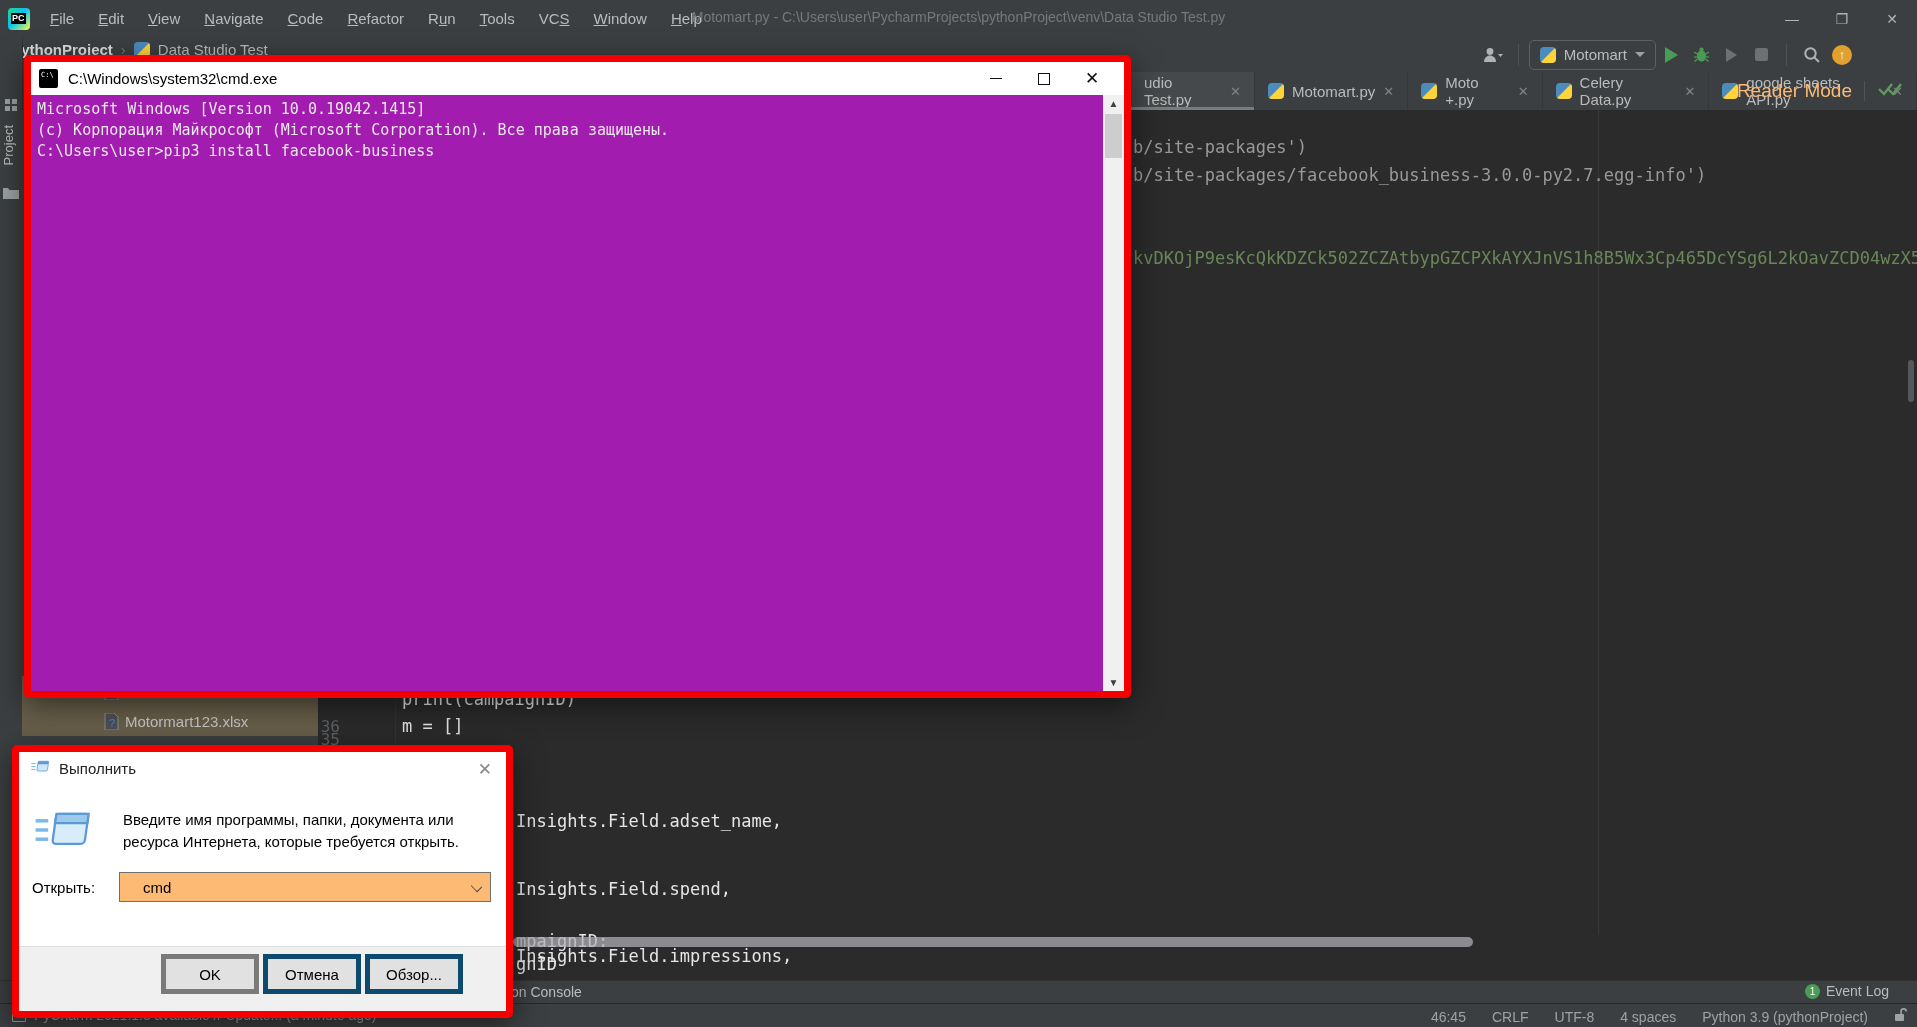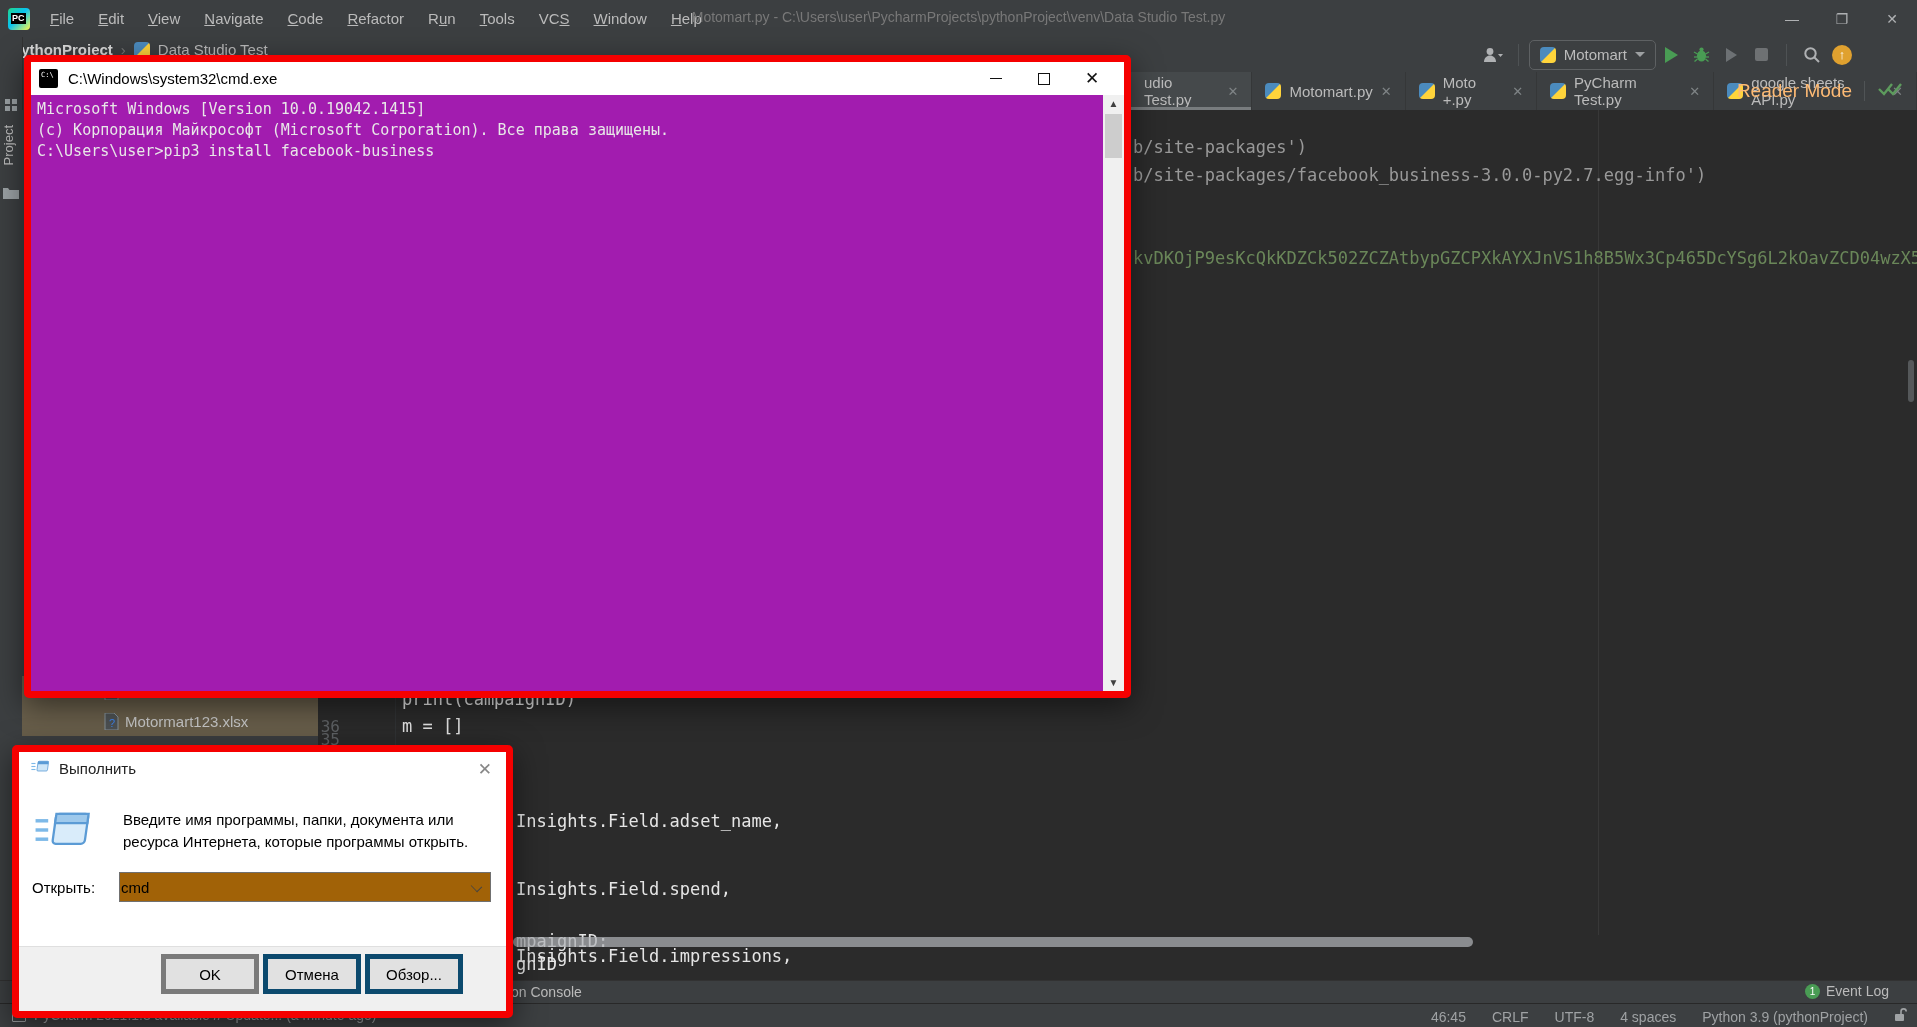--- a/index.html
+++ b/index.html
@@ -92,21 +92,21 @@
   .scr-arrow{position:absolute;left:0;width:21px;height:17px;color:#404040;font-size:10px;display:flex;align-items:center;justify-content:center;}
   .scr-thumb{position:absolute;left:2px;top:19px;width:17px;height:44px;background:#cdcdcd;}
 
   
   .run-dlg{left:12px;top:745px;width:487px;height:259px;border:7px solid #f50000;border-radius:5px;background:#fff;z-index:30;box-shadow:0 8px 30px rgba(0,0,0,.5);}
   .dlg-title{position:absolute;left:0;top:0;right:0;height:33px;display:flex;align-items:center;background:#fff;}
   .dlg-title-text{color:#222;font-size:15px;}
   .dlg-x{position:absolute;right:14px;top:7px;color:#888;font-size:17px;}
   .dlg-msg{position:absolute;left:104px;top:57px;width:360px;color:#000;font-size:15px;line-height:22px;}
   .dlg-label{position:absolute;left:13px;top:127px;color:#000;font-size:15px;}
-  .dlg-combo{position:absolute;left:100px;top:120px;width:372px;height:30px;background:#a16207;border:1px solid #707070;box-sizing:border-box;display:flex;align-items:center;padding-left:1px;color:#000;font-size:15px;}
+  .dlg-combo{position:absolute;left:100px;top:120px;width:372px;height:30px;background:#fdba74;border:1px solid #707070;box-sizing:border-box;display:flex;align-items:center;padding-left:23px;color:#000;font-size:15px;}
   .combo-chevron{position:absolute;right:9px;top:11px;width:8px;height:8px;border-right:1.5px solid #444;border-bottom:1.5px solid #444;transform:rotate(45deg) scale(1,.8);transform-origin:center;margin-top:-2px;}
   .dlg-foot{position:absolute;left:0;right:0;bottom:0;height:64px;background:#f0f0f0;border-top:1px solid #dfdfdf;}
   .dlg-btn{position:absolute;top:7px;width:88px;height:30px;background:#e1e1e1;border:5px solid #0c4a6e;font-size:15px;color:#000;display:flex;align-items:center;justify-content:center;font-family:"Liberation Sans",sans-serif;}
   .dlg-btn.default{border-color:#7a7a7a;}
 </style>
 </head>
 <body>
 
 <div class="screen">
 
@@ -202,21 +202,21 @@
           <span>Motomart.py</span>
           <span class="tab-x"></span>
       </div>
       <div class="tab">
         <span class="py-ico"></span>
           <span>Moto +.py</span>
           <span class="tab-x"></span>
       </div>
       <div class="tab">
         <span class="py-ico"></span>
-          <span>PyCharm Test.py</span>
+          <span>Celery Data.py</span>
           <span class="tab-x"></span>
       </div>
       <div class="tab">
         <span class="py-ico"></span>
           <span>google sheets API.py</span>
           <span class="tab-x"></span>
       </div>
     </div>
     <div class="reader-cluster">
       <span class="reader-label">Reader Mode</span>
@@ -382,21 +382,21 @@
           </g>
           <g transform="skewX(-8) translate(6,0)">
             <rect x="14" y="6" width="28" height="26" rx="3" fill="#d9ecfa" stroke="#5b9bd5" stroke-width="2"></rect>
             <rect x="14" y="6" width="28" height="8" fill="#9ec9ec" stroke="#5b9bd5" stroke-width="2"></rect>
           </g>
         </svg>
     </div>
 
     <div class="dlg-msg">
       <div>Введите имя программы, папки, документа или</div>
-      <div>ресурса Интернета, которые программы открыть.</div>
+      <div>ресурса Интернета, которые требуется открыть.</div>
     </div>
 
     <div class="dlg-label">Открыть:</div>
     <div class="dlg-combo">
       <span>cmd</span>
       <span class="combo-chevron"></span>
     </div>
 
     <div class="dlg-foot">
       <div class="dlg-btn default" style="left:142px;">OK</div>

